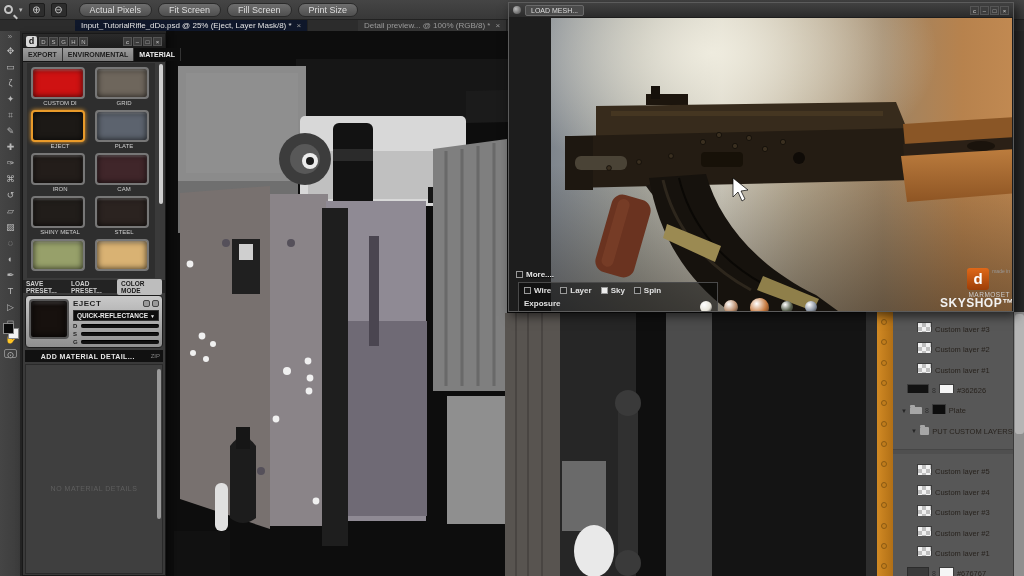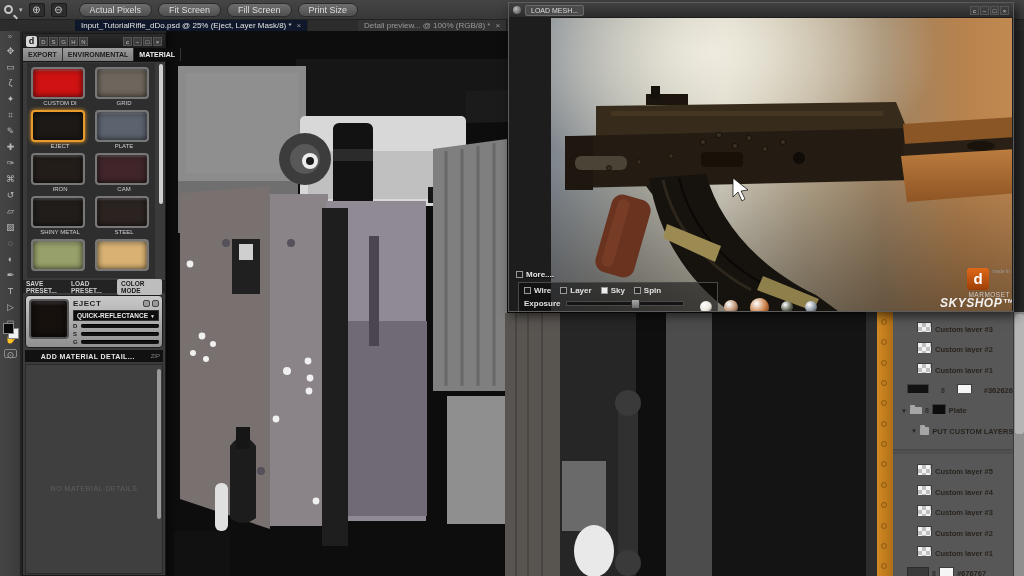--- a/index.html
+++ b/index.html
@@ -97,41 +97,41 @@
   .v-title .sp{flex:1;}
   .vp{position:absolute;left:1px;top:15px;width:502px;height:293px;overflow:hidden;padding-left:41px;}
   .v-more{position:absolute;left:6px;top:252px;display:flex;gap:3px;align-items:center;font-size:8px;font-weight:bold;color:#e8e8e8;
           text-shadow:0 1px 1px #000;z-index:3;}
   .v-box{position:absolute;left:8px;top:264px;width:200px;height:40px;background:rgba(10,10,10,.55);
          border:1px solid #4a4a4a;z-index:3;padding:3px 5px;}
   .v-toggles{display:flex;gap:9px;align-items:center;}
   .vtg{display:flex;gap:3px;align-items:center;font-size:8px;font-weight:bold;color:#e0e0e0;}
   .vcb{width:7px;height:7px;border:1px solid #999;background:rgba(30,30,30,.6);}
   .vcb.on{background:#ededed;}
-  .v-exp{display:flex;align-items:center;gap:6px;margin-top:4px;}
+  .v-exp{display:flex;gap:6px;margin-top:4px;flex-direction:column;}
   .v-exp .l{font-size:8px;font-weight:bold;color:#e0e0e0;}
   .v-track{position:relative;width:118px;height:5px;background:#141414;border:1px solid #4a4a4a;}
   .v-thumb{position:absolute;top:-3px;width:9px;height:10px;background:linear-gradient(#a8a8a8,#6e6e6e);border:1px solid #333;}
   .spheres{position:absolute;left:190px;top:276px;width:150px;height:26px;z-index:3;display:flex;align-items:center;gap:12px;}
   .sphere{border-radius:50%;}
   .brand{position:absolute;left:430px;top:250px;width:70px;z-index:3;text-align:right;}
   .brand .drow{display:flex;justify-content:flex-end;align-items:flex-start;gap:3px;}
   .brand .dsq{width:22px;height:22px;background:linear-gradient(#e06818,#9c3e08);border-radius:3px;color:#fff;
               font-weight:bold;font-size:15px;line-height:22px;text-align:center;}
   .brand .madein{font-size:5px;color:#999;}
   .brand .marmo{font-size:6.5px;color:#cccccc;letter-spacing:.5px;margin-top:1px;}
-  .brand .sky{font-size:12px;font-weight:bold;color:#f2f2f2;letter-spacing:.5px;line-height:11px;font-style:italic;}
+  .brand .sky{font-size:12px;font-weight:bold;color:#f2f2f2;letter-spacing:.5px;line-height:11px;}
 
   
   .layers{position:absolute;left:866px;top:312px;width:158px;height:264px;z-index:2;background:#4f4f4f;}
   .lp-border{position:absolute;left:0;top:0;width:11px;height:100%;background:#2e2e2e;}
   .lp-orange{position:absolute;left:11px;top:0;width:16px;height:100%;background:linear-gradient(90deg,#d28a24,#b06f16);}
   .lp-rows{position:absolute;left:27px;top:0;width:120px;height:100%;}
   .lrow{position:absolute;left:0;width:120px;height:36px;background:#575757;border-bottom:1px solid #464646;
-        display:flex;align-items:center;gap:3px;font-size:7.5px;color:#28231e;font-weight:bold;}
+        display:flex;align-items:center;gap:3px;font-size:7.5px;color:#28231e;}
   .odot{position:absolute;left:4px;width:6px;height:6px;border-radius:50%;border:1px solid #8a5a14;background:#c07c1c;}
   .thumb-checker{width:15px;height:15px;border:1px solid #3c3c3c;
     background-image:linear-gradient(45deg,#bfbfbf 25%,transparent 25%,transparent 75%,#bfbfbf 75%),
                      linear-gradient(45deg,#bfbfbf 25%,#f2f2f2 25%,#f2f2f2 75%,#bfbfbf 75%);
     background-size:8px 8px;background-position:0 0,4px 4px;}
   .thumb-black{width:22px;height:14px;background:#121212;border:1px solid #3c3c3c;}
   .thumb-smblack{width:14px;height:14px;background:#0d0d0d;border:1px solid #3c3c3c;}
   .thumb-dark{width:22px;height:14px;background:#3a3a3a;border:1px solid #2c2c2c;}
   .thumb-white{width:15px;height:14px;background:#f5f5f5;border:1px solid #3c3c3c;}
   .linkg{font-size:7px;color:#2e2e2e;}
@@ -411,21 +411,21 @@
           <span class="lbl">Custom layer #3</span>
         </div>
         <div class="lrow" style="top: 20.35px; padding-left: 24px;">
           <span class="thumb-checker"></span>
           <span class="lbl">Custom layer #2</span>
         </div>
         <div class="lrow" style="top: 40.7px; padding-left: 24px;">
           <span class="thumb-checker"></span>
           <span class="lbl">Custom layer #1</span>
         </div>
-        <div class="lrow" style="top: 61.05px; padding-left: 14px; justify-content: space-between;">
+        <div class="lrow" style="top: 61.05px; padding-left: 14px;">
           <span class="thumb-black"></span>
           <span class="linkg">8</span>
           <span class="thumb-white"></span>
           <span class="lbl">#362626</span>
         </div>
         <div class="lrow" style="top: 81.4px; padding-left: 8px;">
           <span class="garrow">▼</span>
           <span class="folder"></span>
           <span class="linkg">8</span>
           <span class="thumb-smblack"></span>

